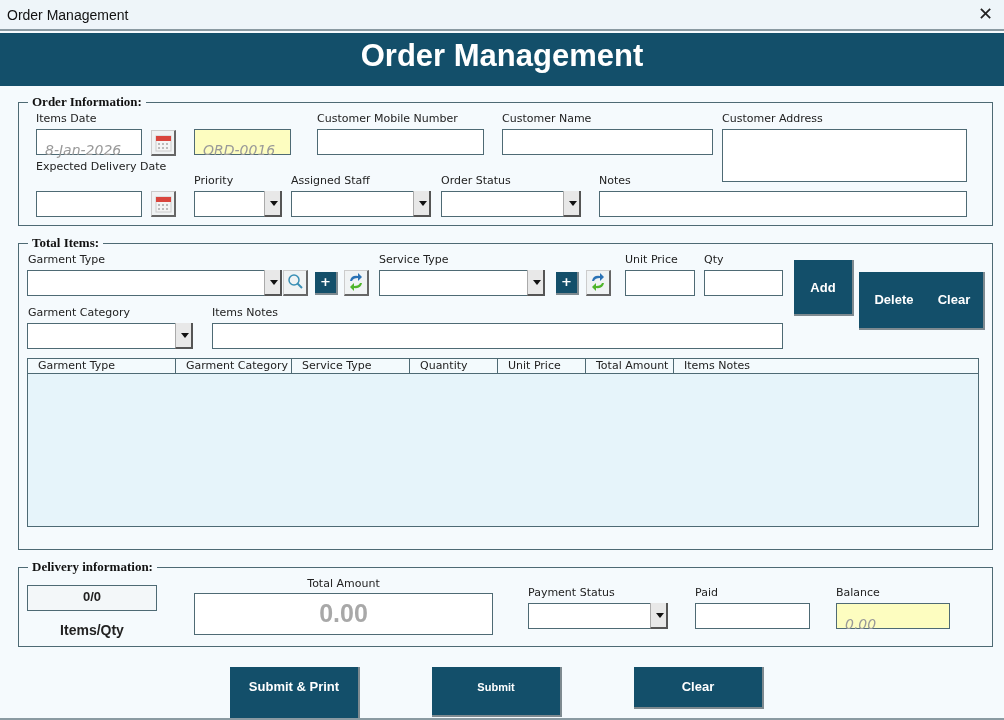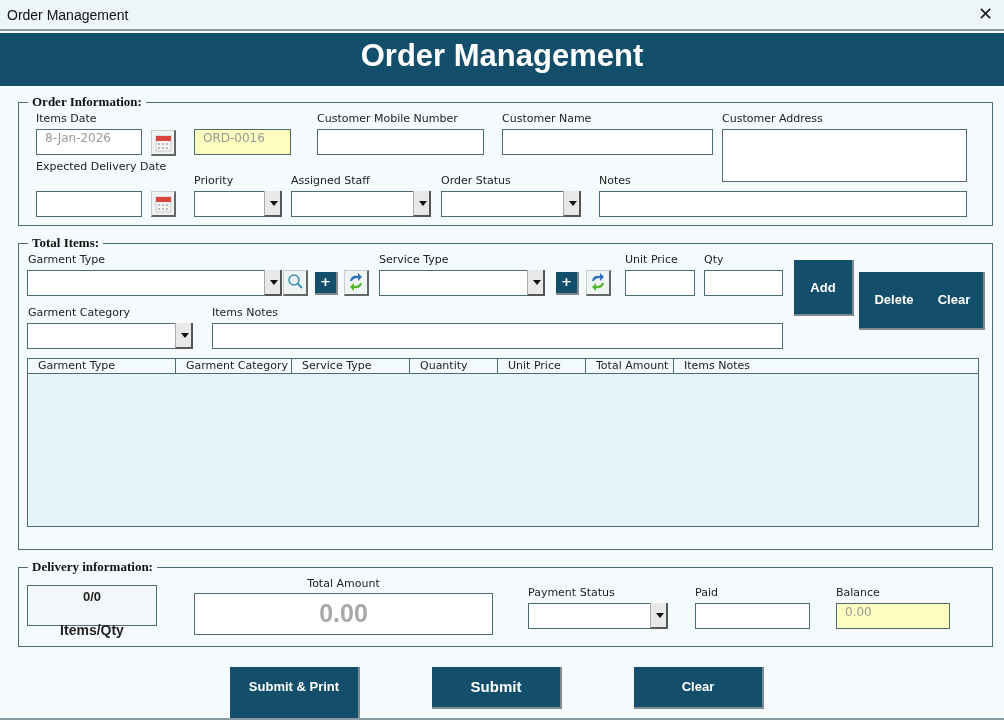--- a/index.html
+++ b/index.html
@@ -7,21 +7,21 @@
 body { background: #f5fafd; font-family: "DejaVu Sans", sans-serif; font-size: 11px; color: #222; position: relative; }
 .abs { position: absolute; }
 .titlebar { left: 0; top: 0; width: 1004px; height: 31px; background: #eef5f9; border-bottom: 2px solid #8a9aa2; }
 .titlebar .t { left: 7px; top: 7px; font-family: "Liberation Sans", sans-serif; font-size: 14px; color: #111; }
 .titlebar .x { left: 978px; top: 3px; font-size: 18px; color: #222; cursor: pointer; font-family: "DejaVu Sans", sans-serif; }
 .header { left: 0; top: 33px; width: 1004px; height: 53px; background: #134f6a; }
 .header .h { left: 0; width: 1004px; top: 5px; text-align: center; color: #fff; font-family: "Liberation Sans", sans-serif; font-weight: bold; font-size: 31px; }
 .group { border: 1px solid #4e6a74; }
 .legend { background: #f5fafd; font-family: "Liberation Serif", serif; font-weight: bold; font-size: 13px; padding: 0 4px; color: #111; }
 .lbl { font-size: 11px; color: #222; white-space: nowrap; }
-.inp { background: #fff; border: 1px solid #4e6a74; font-size: 12px; color: #999; padding: 1px 8px; }
+.inp { background: #fff; border: 1px solid #4e6a74; font-size: 14px; color: #999; padding: 12px 8px; font-style: italic; }
 .yel { background: #fdfdc0; }
 .combo { background: #fff; border: 1px solid #4e6a74; }
 .combo .arr { position: absolute; right: -1px; top: -1px; bottom: -1px; width: 18px; background: #e8e8e8; border-right: 2px solid #555; border-bottom: 2px solid #555; border-left:1px solid #aaa; }
 .combo .arr::after { content: ""; position: absolute; left: 5px; top: 10px; border-left: 4px solid transparent; border-right: 4px solid transparent; border-top: 5px solid #111; }
 .iconbtn { background: #f0f3f4; border-right: 2px solid #666; border-bottom: 2px solid #666; border-top:1px solid #ccc; border-left:1px solid #ccc; }
 .darkbtn { background: #134f6a; color: #fff; font-family: "Liberation Sans", sans-serif; font-weight: bold; text-align: center; border-right: 2px solid #7e8a90; border-bottom: 2px solid #7e8a90; cursor: pointer; }
 .plus { background: #134f6a; color: #fff; font-weight: bold; text-align: center; font-size: 13px; line-height: 20px; border-right: 2px solid #7e8a90; border-bottom: 2px solid #7e8a90; }
 .grid { left: 27px; top: 358px; width: 952px; height: 169px; border: 1px solid #4e6a74; background: #e6f4fa; }
 .ghead { left: 0; top: 0; height: 15px; width: 100%; background: #f3fafd; border-bottom: 1px solid #4e6a74; }
 .gcol { position: absolute; top: 0; height: 14px; border-right: 1px solid #4e6a74; padding-left: 10px; font-size: 11px; line-height: 14px; white-space: nowrap; color: #222; }
@@ -160,34 +160,34 @@
     <div class="gcol" style="left:382px;width:88px;">Quantity</div>
     <div class="gcol" style="left:470px;width:88px;">Unit Price</div>
     <div class="gcol" style="left:558px;width:88px;">Total Amount</div>
     <div class="gcol" style="left:646px;width:120px;border-right:none;">Items Notes</div>
   </div>
 </div>
 
 <div class="abs group" style="left:18px;top:567px;width:975px;height:80px;"></div>
 <div class="abs legend" style="left:28px;top:559px;">Delivery information:</div>
 
-<div class="abs" style="left:27px;top:585px;width:130px;height:41px;border:1px solid #4e6a74;background:#f3f7f9;text-align:center;font-family:'Liberation Sans',sans-serif;font-weight:bold;font-size:13px;line-height:22px;">0/0</div>
+<div class="abs" style="left:27px;top:585px;width:130px;height:26px;border:1px solid #4e6a74;background:#f3f7f9;text-align:center;font-family:'Liberation Sans',sans-serif;font-weight:bold;font-size:13px;line-height:22px;">0/0</div>
 <div class="abs" style="left:27px;top:622px;width:130px;text-align:center;font-family:'Liberation Sans',sans-serif;font-weight:bold;font-size:14px;">Items/Qty</div>
 
 <div class="abs lbl" style="left:194px;top:577px;width:299px;text-align:center;">Total Amount</div>
 <div class="abs" style="left:194px;top:593px;width:299px;height:42px;border:1px solid #4e6a74;background:#fff;text-align:center;font-family:'Liberation Sans',sans-serif;font-weight:bold;font-size:25px;color:#a8a8a8;line-height:38px;">0.00</div>
 
 <div class="abs lbl" style="left:528px;top:586px;">Payment Status</div>
 <div class="abs combo" style="left:528px;top:603px;width:140px;height:26px;">
     <span class="arr"></span>
   </div>
 
 <div class="abs lbl" style="left:695px;top:586px;">Paid</div>
 <div class="abs inp" style="left:695px;top:603px;width:115px;height:26px;"></div>
 
 <div class="abs lbl" style="left:836px;top:586px;">Balance</div>
 <div class="abs inp yel" style="left:836px;top:603px;width:114px;height:26px;">0.00</div>
 
 <div class="abs darkbtn" style="left:230px;top:667px;width:130px;height:58px;line-height:40px;font-size:13px;">Submit &amp; Print</div>
-<div class="abs darkbtn" style="left:432px;top:667px;width:130px;height:42px;line-height:40px;font-size:15px;">Submit</div>
+<div class="abs darkbtn" style="left:432px;top:667px;width:130px;height:50px;line-height:40px;font-size:11px;">Submit</div>
 <div class="abs darkbtn" style="left:634px;top:667px;width:130px;height:42px;line-height:40px;font-size:13px;">Clear</div>
 
 <div class="abs" style="left:0;top:718px;width:1004px;height:2px;background:#8a9aa2;"></div>
 
 </body></html>

